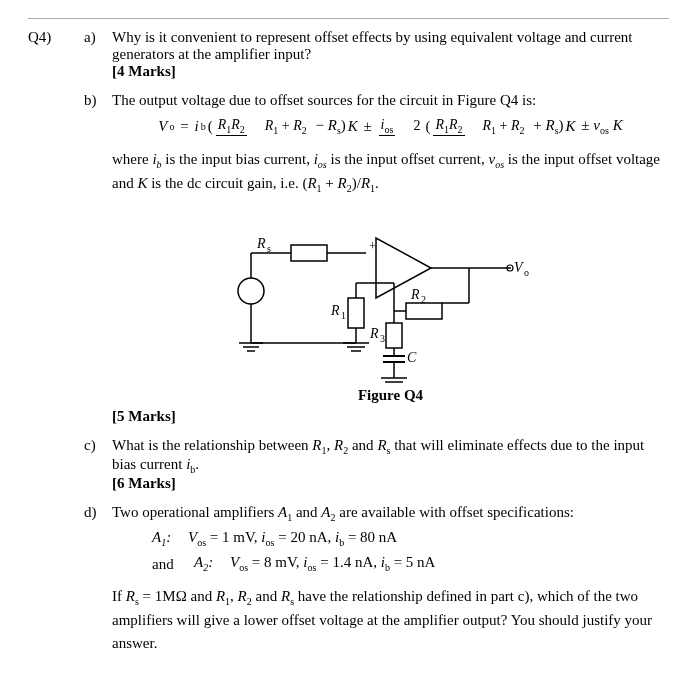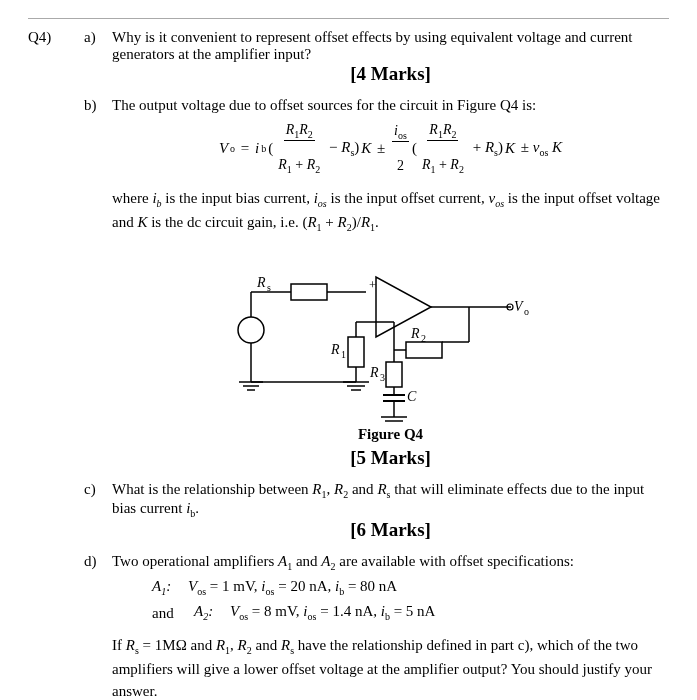--- a/index.html
+++ b/index.html
@@ -25,40 +25,39 @@
     }
     .part-letter {
       font-weight: bold;
       min-width: 28px;
       margin-left: 8px;
     }
     .part-content {
       flex: 1;
     }
     .marks {
-      text-align: center;
-      font-weight: bold;
-      font-size: 19px;
+      text-align: left;
+      font-weight: bold;
+      font-size: 15px;
       margin-bottom: 4px;
     }
     .formula-block {
       text-align: center;
       margin: 8px 0 8px 0;
       font-size: 15px;
     }
     .formula-line {
       display: flex;
       align-items: center;
       justify-content: center;
       gap: 2px;
       font-size: 15px;
     }
     .fraction {
       display: inline-flex;
-      flex-direction: column;
       align-items: center;
       vertical-align: middle;
       margin: 0 1px;
       gap: 16px;
     }
     .fraction .num {
       border-bottom: 1px solid #000;
       padding: 0 2px;
       font-size: 14px;
       text-align: center;

